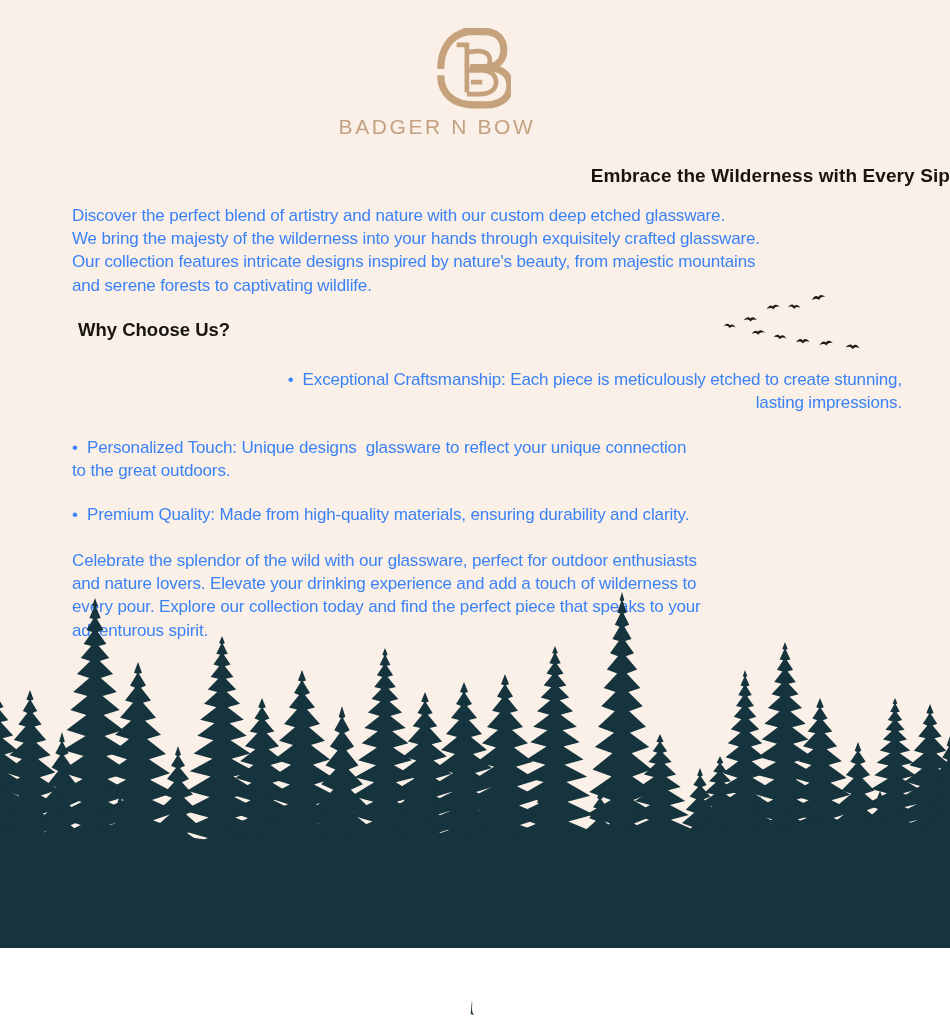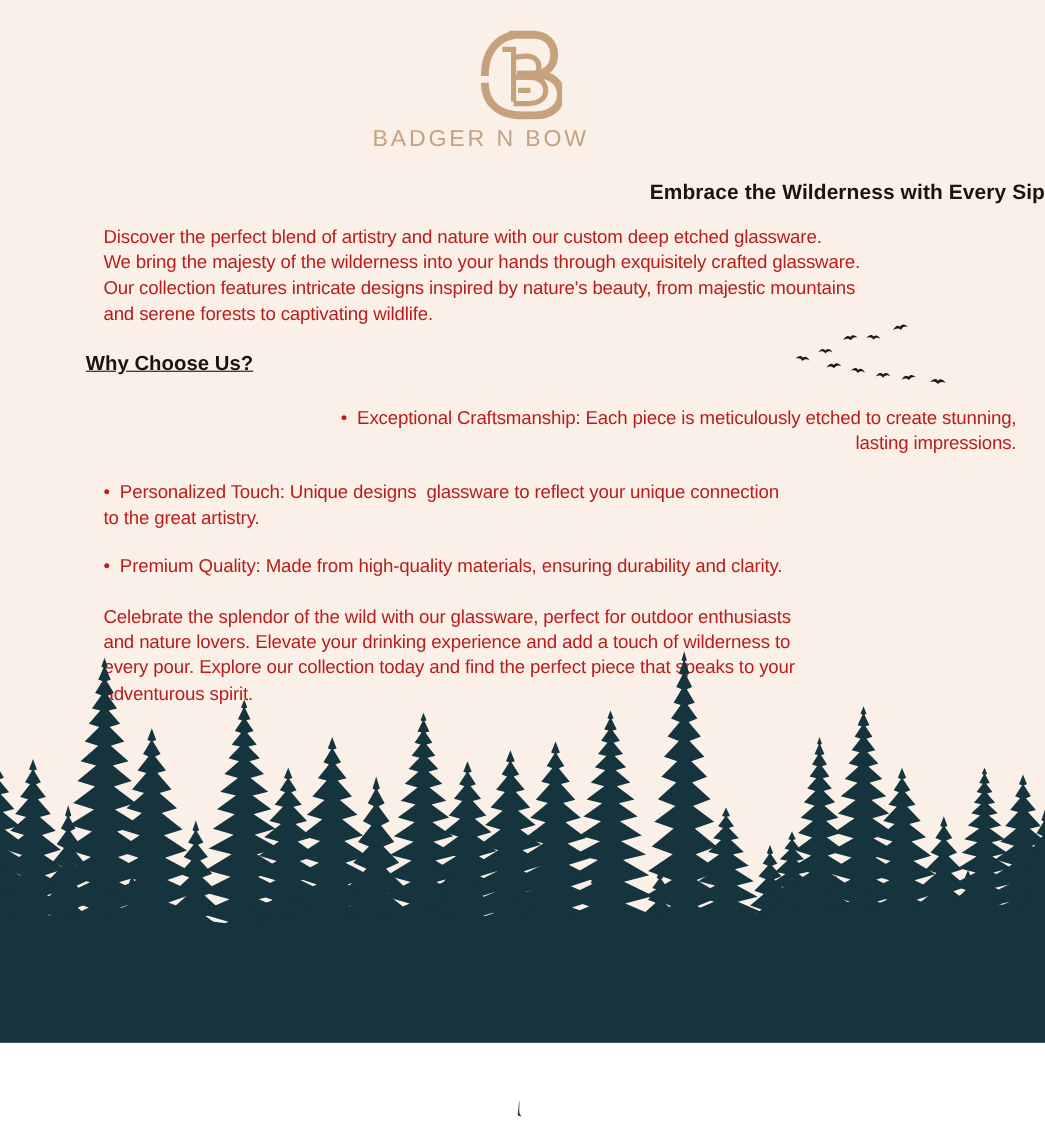--- a/index.html
+++ b/index.html
@@ -22,29 +22,29 @@
     font-size:21px;font-weight:500;letter-spacing:2.6px;
     color:#c3a183;
   }
   .headline{
     position:absolute;left:0;top:165px;width:950px;
     text-align:right;
     font-size:19px;font-weight:bold;letter-spacing:0.1px;
     color:#171412;
   }
   .bodytext{
-    position:absolute;left:94px;width:830px;
+    position:absolute;left:72px;width:830px;
     font-size:17px;line-height:23.2px;letter-spacing:-0.15px;
-    color:#b91c1c;
+    color:#3b82f6;
     white-space:pre-wrap;
   }
   .intro{top:204px;}
   .why-heading{
     position:absolute;left:78px;top:319px;
-    font-size:18.5px;font-weight:bold;color:#171412;text-decoration:underline;
+    font-size:18.5px;font-weight:bold;color:#171412;
   }
   .bullet-1{top:368px;text-align:right;}
   .bullet-2{top:436px;}
   .bullet-3{top:503px;}
   .closing{top:549px;}
   .birds{position:absolute;left:708px;top:288px;width:160px;height:72px;}
   .forest{position:absolute;left:0;top:586px;width:950px;height:362px;pointer-events:none;}
   .bottom-speck{position:absolute;left:466px;top:1000px;width:12px;height:20px;}
   svg{display:block;}
 </style>
@@ -75,21 +75,21 @@
 <div class="bodytext intro">Discover the perfect blend of artistry and nature with our custom deep etched glassware.
 We bring the majesty of the wilderness into your hands through exquisitely crafted glassware.
 Our collection features intricate designs inspired by nature's beauty, from majestic mountains
 and serene forests to captivating wildlife.</div>
 
 <div class="why-heading">Why Choose Us?</div>
 
 <div class="bodytext bullet-1">•  Exceptional Craftsmanship: Each piece is meticulously etched to create stunning,
 lasting impressions.</div>
 <div class="bodytext bullet-2">•  Personalized Touch: Unique designs  glassware to reflect your unique connection
-to the great artistry.</div>
+to the great outdoors.</div>
 <div class="bodytext bullet-3">•  Premium Quality: Made from high-quality materials, ensuring durability and clarity.</div>
 
 <div class="bodytext closing">Celebrate the splendor of the wild with our glassware, perfect for outdoor enthusiasts
 and nature lovers. Elevate your drinking experience and add a touch of wilderness to
 every pour. Explore our collection today and find the perfect piece that speaks to your
 adventurous spirit.</div>
 
 <svg class="birds" viewBox="0 0 160 72" aria-hidden="true">
   <defs>
     <path id="bird" d="M0 2.8 C1.8 0.5 3.3 0.1 4.5 1.6 C5.7 0.1 7.4 0.4 9 2.6 C7.2 1.7 5.7 2 4.6 3.6 C3.3 1.9 1.6 2.1 0 2.8 Z"></path>

